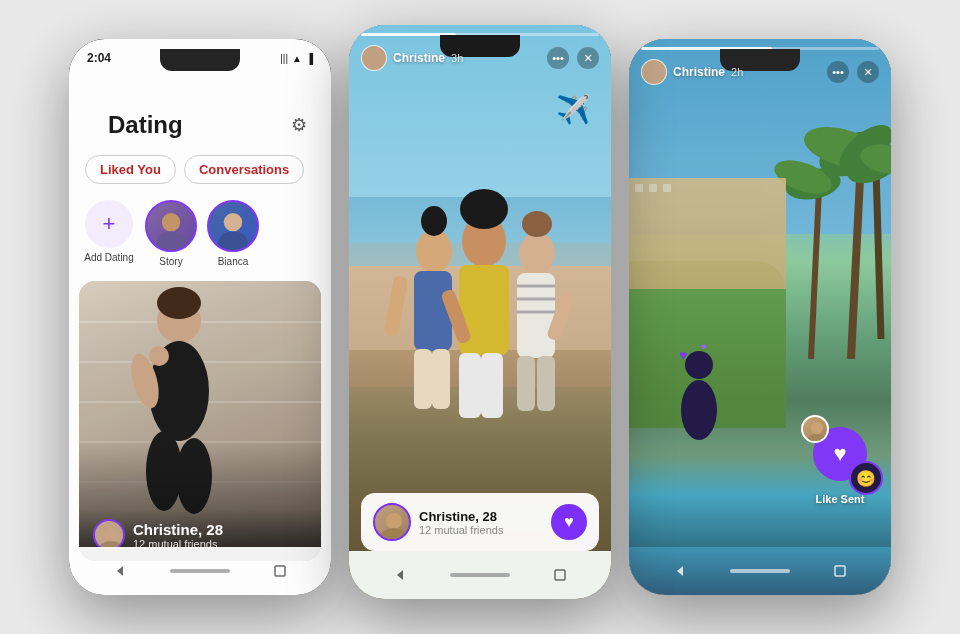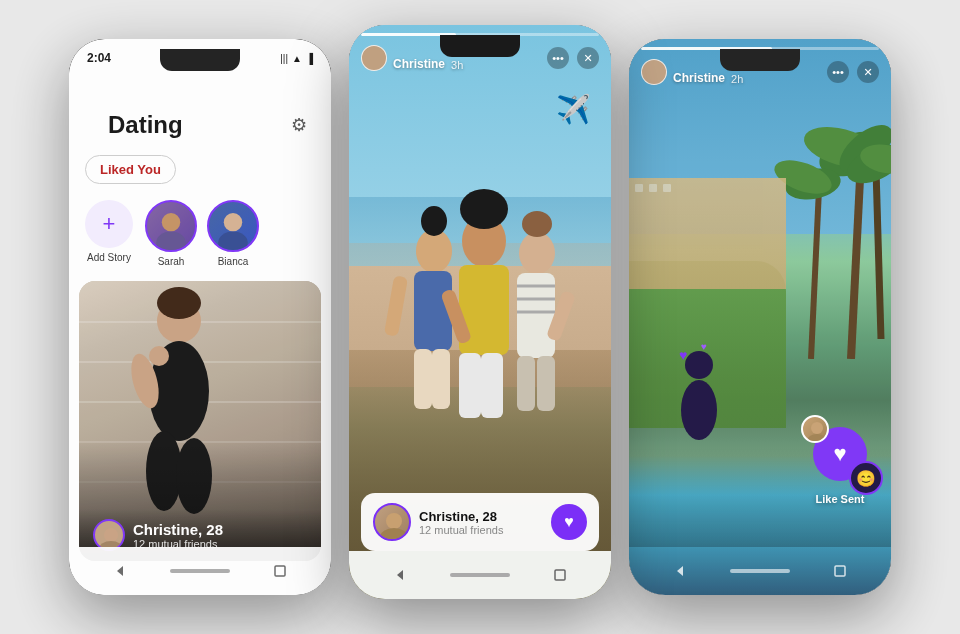--- a/index.html
+++ b/index.html
@@ -272,21 +272,21 @@
 
     .story-progress-fill {
       width: 40%;
       height: 100%;
       background: rgba(255,255,255,0.9);
       border-radius: 2px;
     }
 
     .story-user-info {
       display: flex;
-      align-items: flex-end;
+      align-items: center;
       gap: 6px;
     }
 
     .story-avatar-sm {
       width: 26px;
       height: 26px;
       border-radius: 50%;
       background: #c0a080;
       border: 1.5px solid rgba(255,255,255,0.8);
     }
@@ -505,40 +505,41 @@
 
       <div class="dating-header" style="margin-top:30px;padding-left:39px;">
         <span class="dating-title">Dating</span>
         <div class="gear-btn">
           <span>⚙</span>
         </div>
       </div>
 
       <div class="tab-bar">
         <button class="tab-btn">Liked You</button>
+        <button class="tab-btn">Conversations</button>
       </div>
 
       <div class="stories-row">
 
         <div class="story-item">
           <div class="story-plus">
             <span>+</span>
           </div>
-          <span class="story-name">Add Story</span>
+          <span class="story-name">Add Dating</span>
         </div>
 
 
         <div class="story-item">
           <div class="story-avatar" style="background: linear-gradient(135deg, #8060a0, #6040a0);">
             <svg width="52" height="52" viewBox="0 0 52 52">
               <circle cx="26" cy="22" r="10" fill="#c49060"></circle>
               <ellipse cx="26" cy="44" rx="16" ry="12" fill="#605090"></ellipse>
             </svg>
           </div>
-          <span class="story-name">Sarah</span>
+          <span class="story-name">Story</span>
         </div>
 
         <div class="story-item">
           <div class="story-avatar" style="background: linear-gradient(135deg, #4060a0, #3050c0);">
             <svg width="52" height="52" viewBox="0 0 52 52">
               <circle cx="26" cy="22" r="10" fill="#d4b090"></circle>
               <ellipse cx="26" cy="44" rx="16" ry="12" fill="#304890"></ellipse>
             </svg>
           </div>
           <span class="story-name">Bianca</span>

